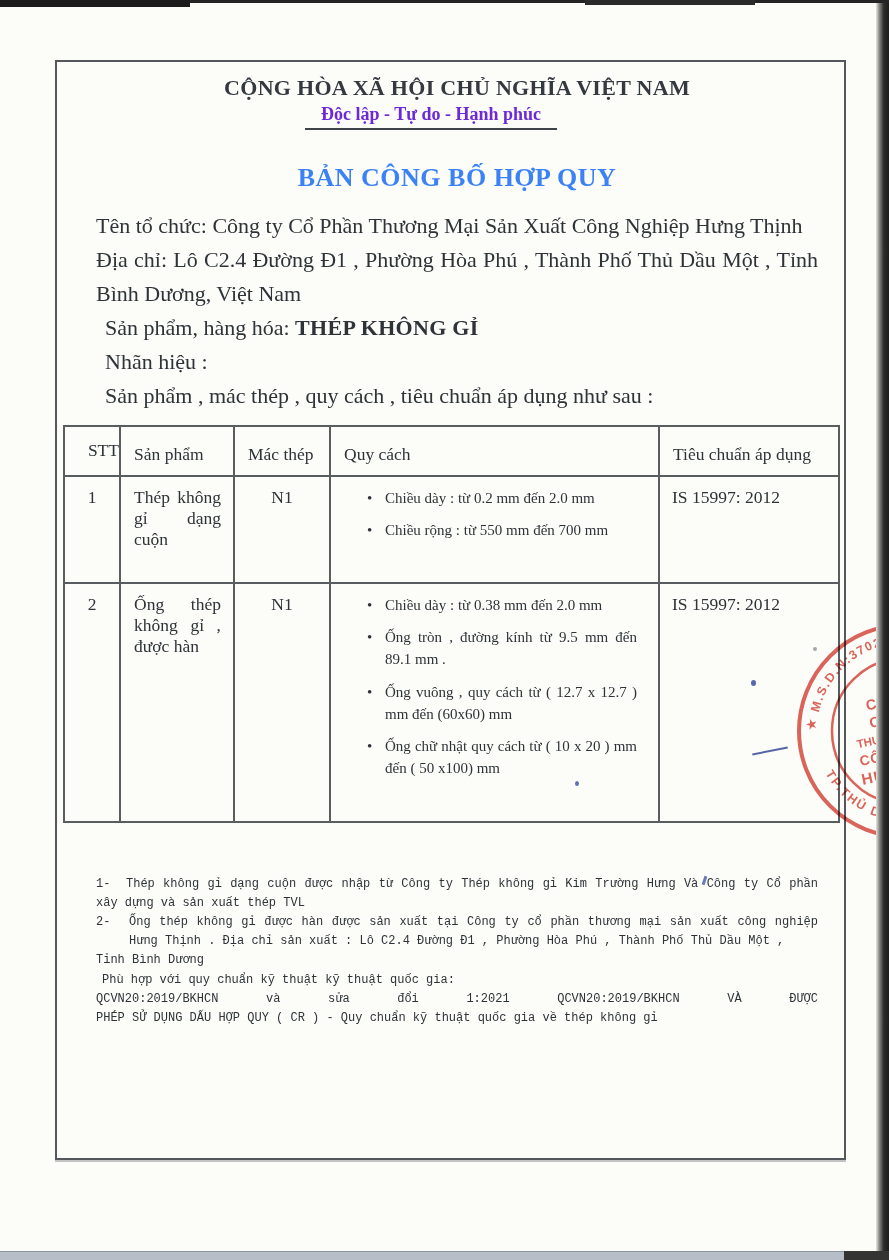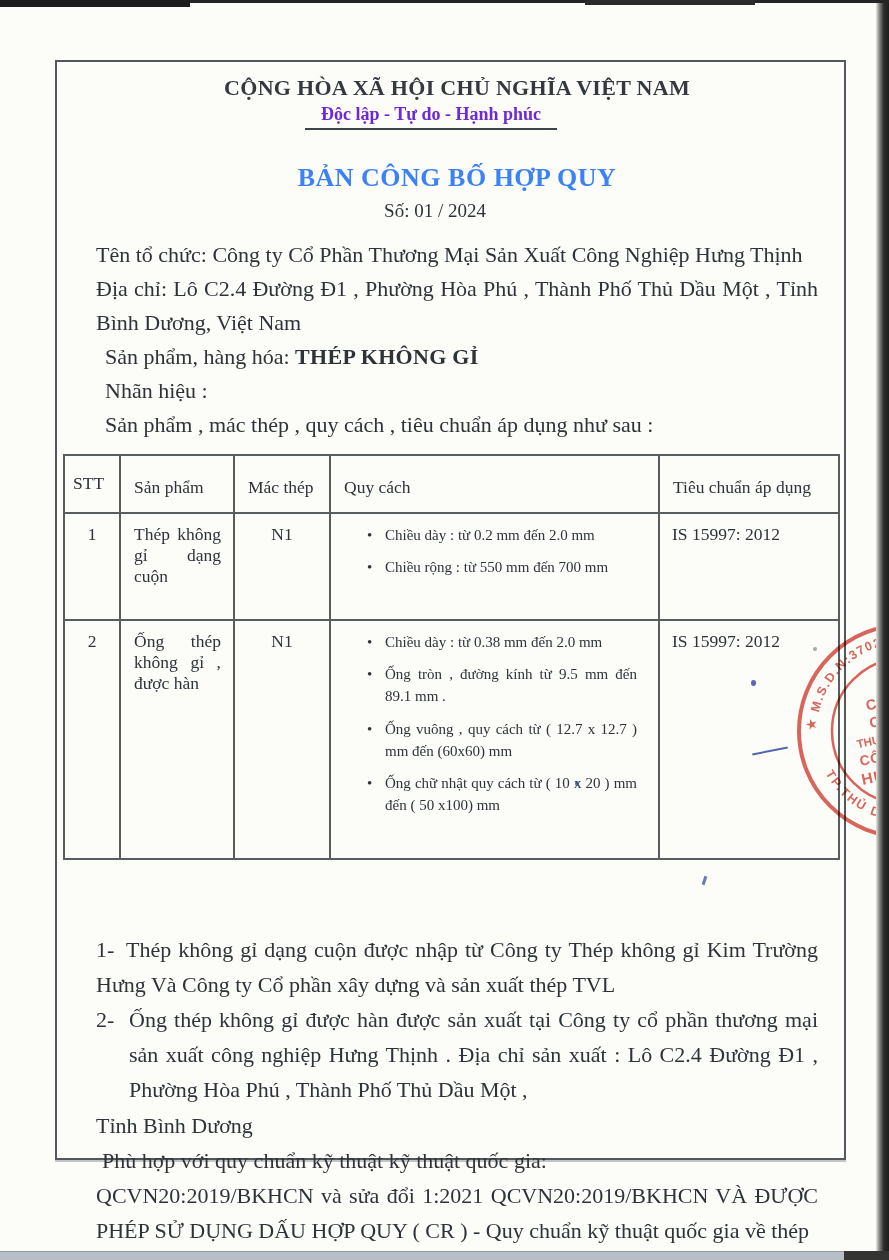--- a/index.html
+++ b/index.html
@@ -44,35 +44,35 @@
   .table-intro { margin-top:13px; }
 
   
   table.spec-table {
     border-collapse:collapse; table-layout:fixed;
     width:775px; margin-left:-33px; margin-top:11px;
     font-size:17.5px; color:#2e3338;
   }
   .spec-table th, .spec-table td { border:2px solid #5a5d60; vertical-align:top; font-weight:normal; }
   .spec-table th { height:40px; vertical-align:middle; text-align:left; padding:8px 0 0 13px; }
-  .spec-table th.c-stt { text-align:left; padding:8px; }
+  .spec-table th.c-stt { text-align:right; padding:0; }
   .spec-table td { padding-top:10px; }
   td.c-stt  { text-align:center; }
   td.c-prod { padding:10px 12px 0 13px; text-align:justify; }
   td.c-grade{ text-align:center; }
   td.c-std  { padding:10px 6px 0 12px; }
   tr.r1 td { height:94px; }
   tr.r2 td { height:226px; }
   .bullet { display:flex; margin:1px 20px 11px 35px; line-height:1.45; font-size:15px; }
   .bullet .dot { width:18px; flex:0 0 18px; }
   .bullet .dot::before { content:"•"; font-size:15px; }
   .bullet .btxt { flex:1; text-align:justify; }
 
   
-  .notes { margin-top:72px; font-size:22px; line-height:1.6; }
+  .notes { margin-top:52px; font-size:12px; line-height:1.6;font-family:Liberation Mono, monospace; }
   .notes p { margin:0; }
   .note-item { text-align:justify; }
   .note-marker { display:inline-block; width:30px; }
   .note-2 { padding-left:33px; text-indent:-33px; margin-top:2px; }
   .note-2 .note-marker { width:33px; text-indent:0; }
   .province-line { margin-top:2px; }
   .conformity-line { margin-top:4px; padding-left:6px; }
   .reg-l1 { margin-top:4px; text-align:justify; text-align-last:justify; }
   .reg-l2 { margin-left:-37px; }
 
@@ -100,21 +100,20 @@
   <div class="edge-bottom-corner"></div>
 
   <div class="frame">
 
     <div class="center national-title">CỘNG HÒA XÃ HỘI CHỦ NGHĨA VIỆT NAM</div>
     <div class="motto-wrap">
       <span class="motto">Độc lập - Tự do - Hạnh phúc</span>
     </div>
 
     <div class="center doc-title">BẢN CÔNG BỐ HỢP QUY</div>
-    <div class="center doc-number">Số: 01 / 2024</div>
 
     <div class="info">
       <p>Tên tổ chức: Công ty Cổ Phần Thương Mại Sản Xuất Công Nghiệp Hưng Thịnh</p>
       <p>Địa chỉ: Lô C2.4 Đường Đ1 , Phường Hòa Phú , Thành Phố Thủ Dầu Một , Tỉnh Bình Dương, Việt Nam</p>
       <div class="product-block">
         <p class="product-line"><span>Sản phẩm, hàng hóa:</span>&nbsp;<span class="product-value">THÉP KHÔNG GỈ</span></p>
         <p class="brand-line">Nhãn hiệu :</p>
         <p class="table-intro">Sản phẩm , mác thép , quy cách , tiêu chuẩn áp dụng như sau :</p>
       </div>
     </div>

